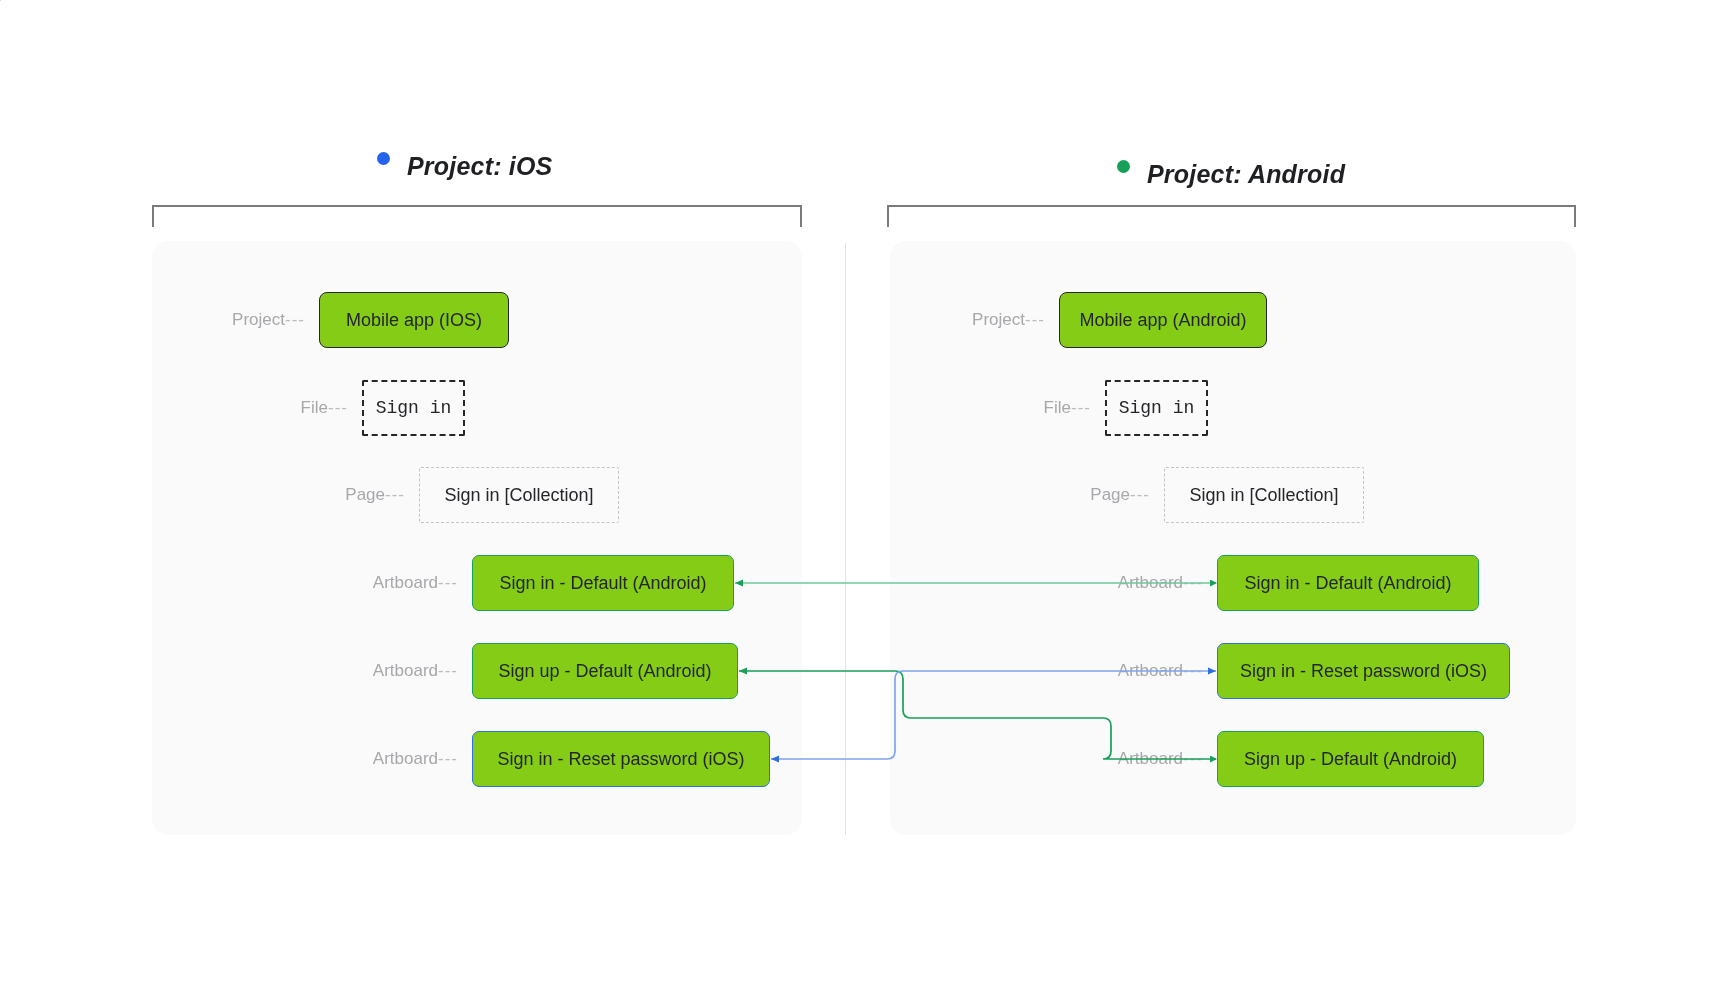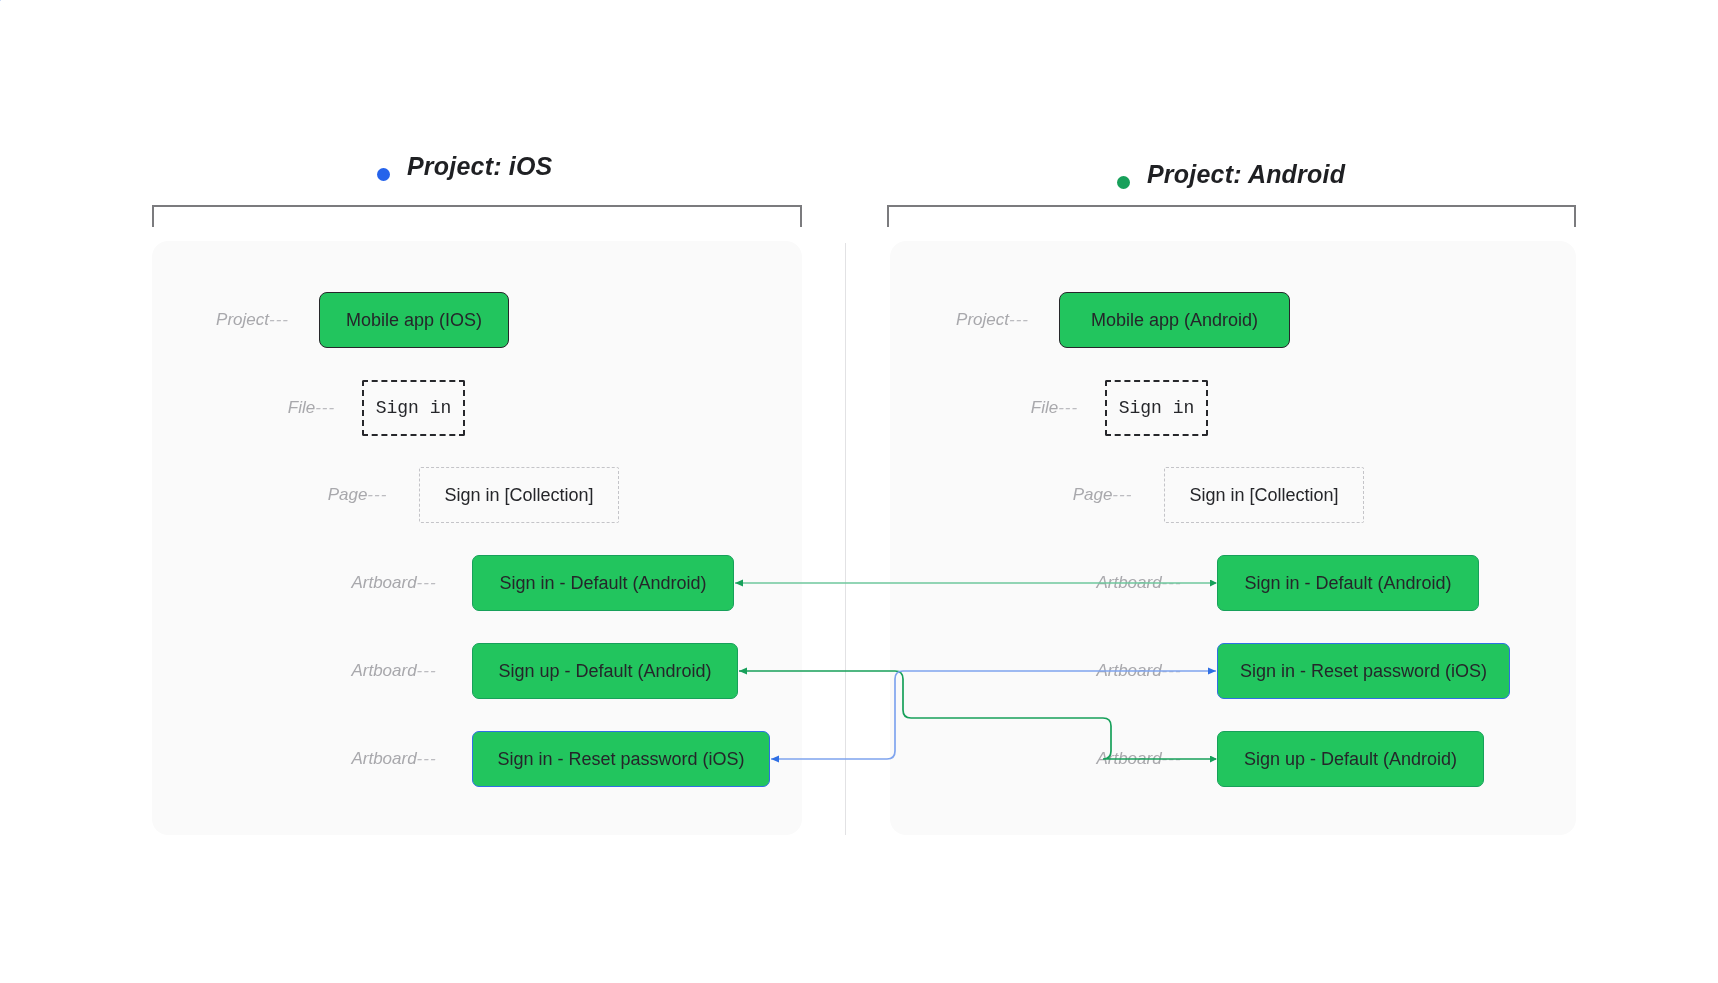--- a/index.html
+++ b/index.html
@@ -19,21 +19,21 @@
     position: absolute;
     left: 0; top: 0;
     width: 1718px;
     height: 983px;
   }
 
   
   .panel-title {
     position: absolute;
     display: flex;
-    align-items: flex-end;
+    align-items: flex-start;
     gap: 17px;
     white-space: nowrap;
   }
   .title-dot {
     width: 13px;
     height: 13px;
     border-radius: 50%;
     flex: 0 0 auto;
   }
   .title-text {
@@ -70,37 +70,36 @@
 
   
   .row {
     position: absolute;
     display: flex;
     align-items: center;
     height: 56px;
   }
   .row-label {
     font-size: 17px;
-    font-style: italic;
     color: #a8a8ac;
     white-space: nowrap;
-    text-align: center;
+    text-align: right;
     padding-right: 14px;
   }
   .row-label .dashes {
     letter-spacing: 1px;
     color: #bcbcc0;
   }
 
   .node {
     display: flex;
     align-items: center;
     justify-content: center;
     box-sizing: border-box;
-    background: #22c55e;
+    background: #84cc16;
     font-size: 18px;
     color: #25262a;
     white-space: nowrap;
     height: 56px;
   }
   .node.project {
     border: 1.5px solid #26272b;
     border-radius: 8px;
   }
   .node.file {
@@ -194,21 +193,21 @@
     <span class="row-label" style="width:128px;">
       <span>Artboard</span><span class="dashes">---</span>
     </span>
     <span class="node artboard-blue" style="width:298px;">Sign in - Reset password (iOS)</span>
   </div>
 
   <div class="row" style="left:940px; top:292px;">
     <span class="row-label" style="width:105px;">
       <span>Project</span><span class="dashes">---</span>
     </span>
-    <span class="node project" style="width:231px;">Mobile app (Android)</span>
+    <span class="node project" style="width:208px;">Mobile app (Android)</span>
   </div>
 
   <div class="row" style="left:1018px; top:380px;">
     <span class="row-label" style="width:73px;">
       <span>File</span><span class="dashes">---</span>
     </span>
     <span class="node file" style="width:103px;">Sign in</span>
   </div>
 
   <div class="row" style="left:1055px; top:467px;">

